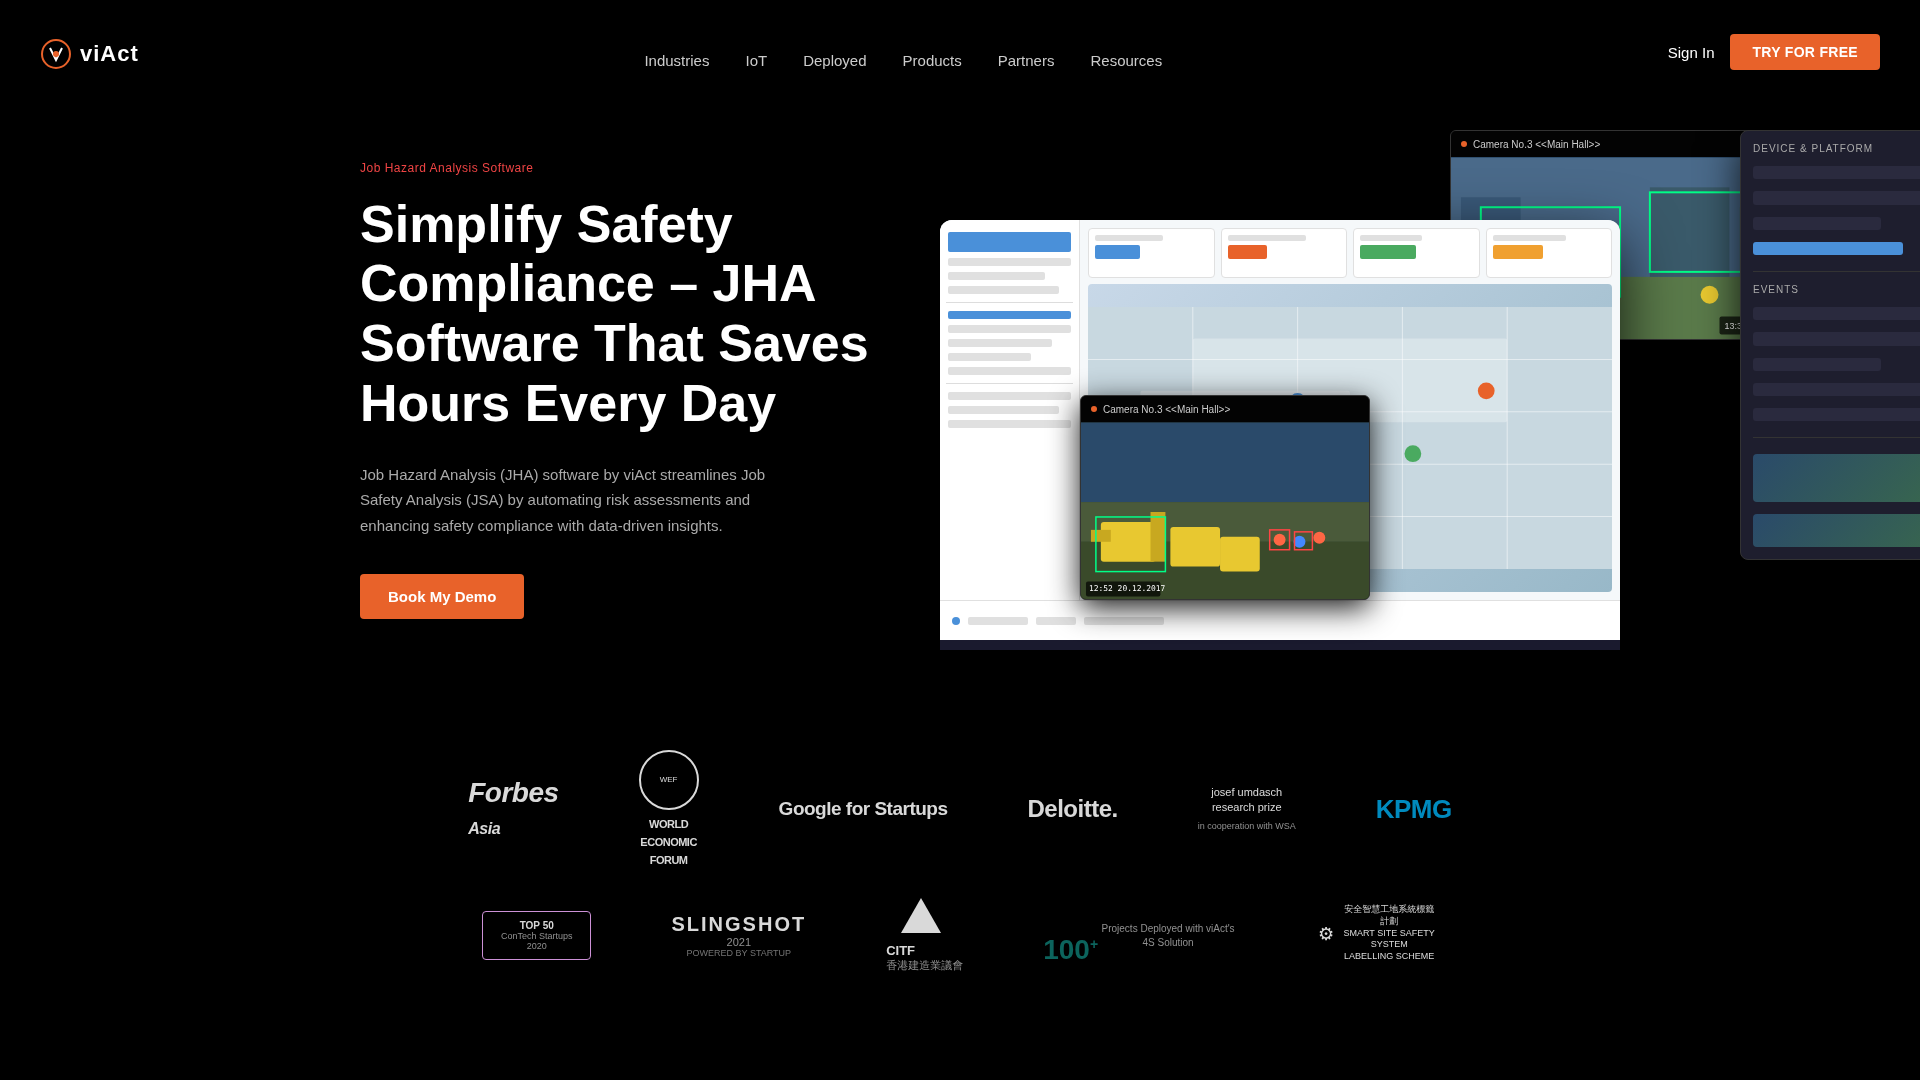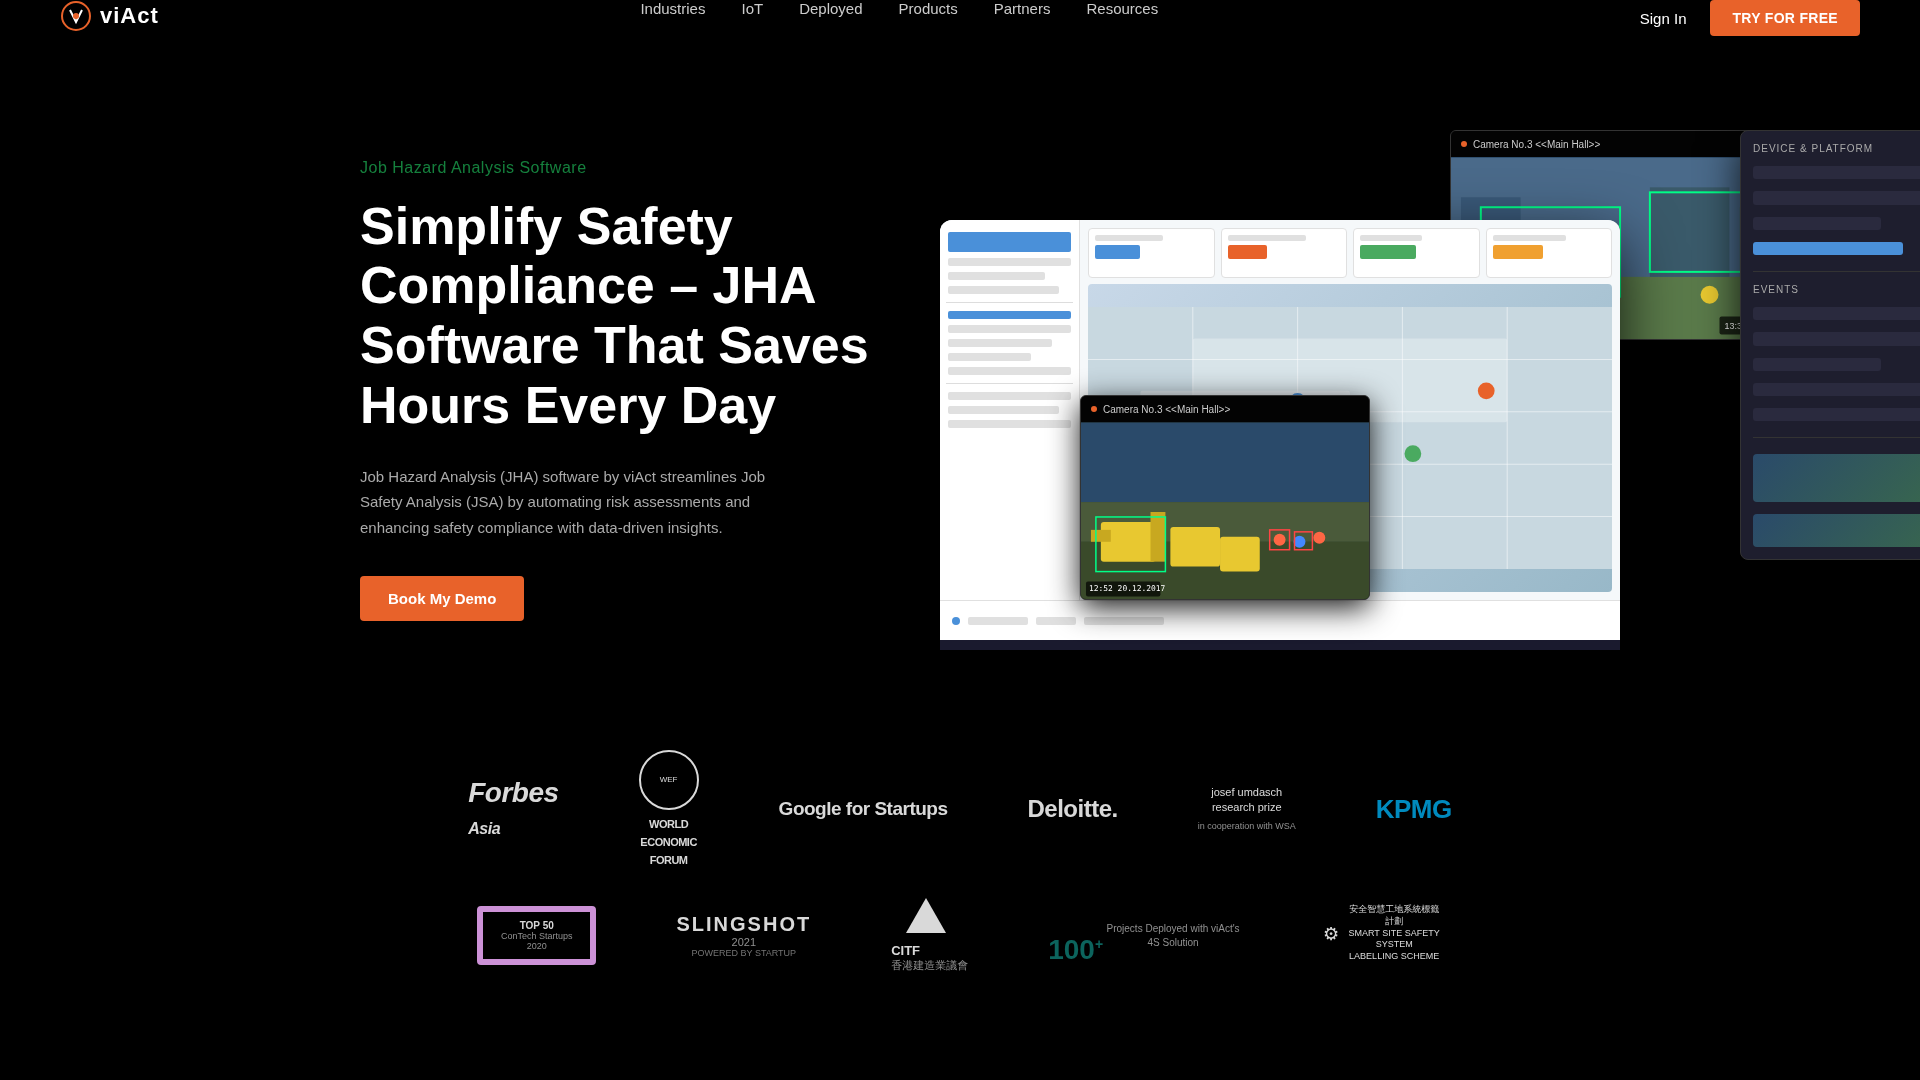--- a/index.html
+++ b/index.html
@@ -8,23 +8,23 @@
       color: #fff;
       font-family: -apple-system, BlinkMacSystemFont, 'Segoe UI', Helvetica, Arial, sans-serif;
       min-height: 1080px;
       width: 1920px;
       overflow-x: hidden;
     }
 
     
     .navbar {
       display: flex;
-      align-items: flex-start;
+      align-items: flex-end;
       justify-content: space-between;
-      padding: 0 60px;
+      padding: 0 40px;
       height: 70px;
       position: relative;
       z-index: 10;
     }
     .navbar-logo {
       display: flex;
       align-items: center;
       gap: 8px;
       font-size: 22px;
       font-weight: 700;
@@ -45,21 +45,21 @@
       color: #ccc;
       text-decoration: none;
       font-size: 15px;
       font-weight: 400;
       cursor: pointer;
       transition: color 0.2s;
     }
     .nav-right {
       display: flex;
       align-items: center;
-      gap: 24px;
+      gap: 16px;
     }
     .sign-in-btn {
       background: none;
       border: none;
       color: #fff;
       font-size: 15px;
       cursor: pointer;
     }
     .try-free-btn {
       background: #e8622a;
@@ -80,22 +80,22 @@
       padding: 60px 120px 60px 360px;
       min-height: 580px;
       position: relative;
     }
     .hero-text {
       max-width: 540px;
       z-index: 2;
       flex-shrink: 0;
     }
     .hero-subtitle {
-      font-size: 16px;
-      color: #15803d;
+      font-size: 12px;
+      color: #ef4444;
       letter-spacing: 0.5px;
       margin-bottom: 20px;
     }
     .hero-title {
       font-size: 52px;
       font-weight: 700;
       line-height: 1.15;
       color: #fff;
       margin-bottom: 28px;
     }
@@ -589,21 +589,21 @@
         <span style="font-size:9px; color:#aaa;">in cooperation with WSA</span>
       </div>
     </div>
     <div class="logo-item">
       <span class="logo-text kpmg">KPMG</span>
     </div>
   </div>
 
   <div class="logos-row">
     <div class="logo-item">
-      <div style="text-align:center; border:6px solid #f0abfc; padding:8px 18px; border-radius:4px; min-width:100px;">
+      <div style="text-align:center; border:1px solid #f0abfc; padding:8px 18px; border-radius:4px; min-width:100px;">
         <span style="font-size:10px; color:#fff; font-weight:700; display:block;">TOP 50</span>
         <span style="font-size:9px; color:#aaa; display:block;">ConTech Startups</span>
         <span style="font-size:9px; color:#aaa; display:block;">2020</span>
       </div>
     </div>
     <div class="logo-item">
       <div style="text-align:center;">
         <span style="font-size:20px; font-weight:900; color:#fff; display:block; letter-spacing:2px;">SLINGSHOT</span>
         <span style="font-size:11px; color:#aaa; display:block;">2021</span>
         <span style="font-size:9px; color:#888; display:block;">POWERED BY STARTUP</span>

